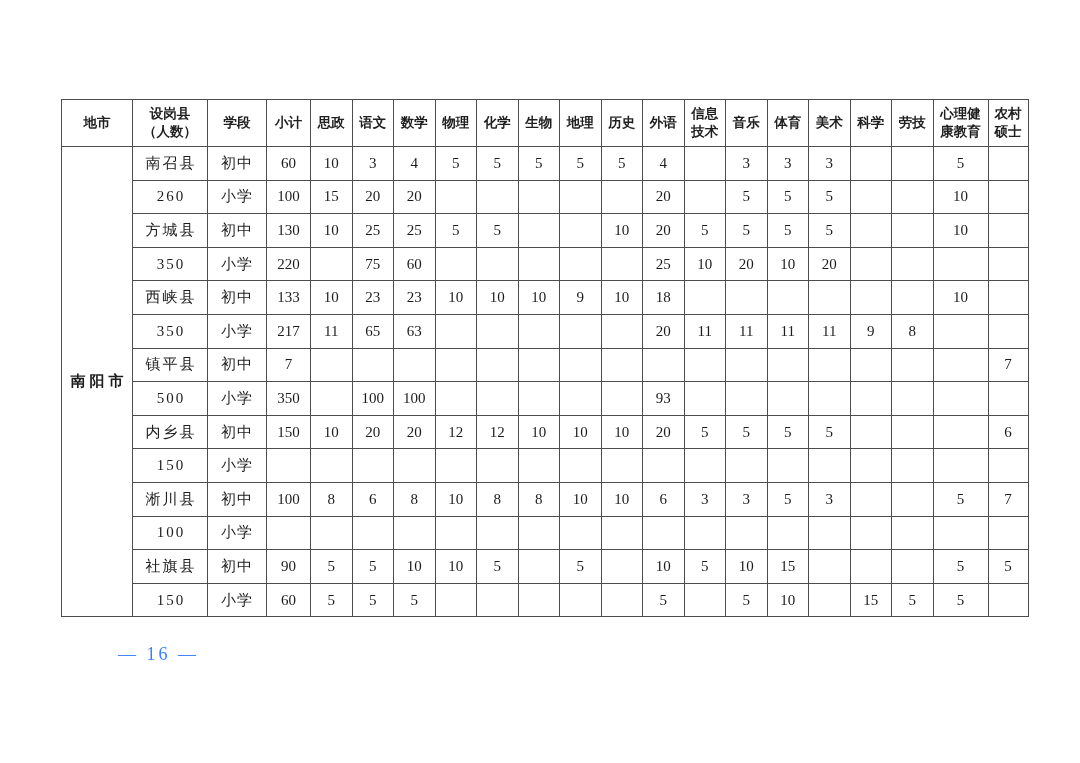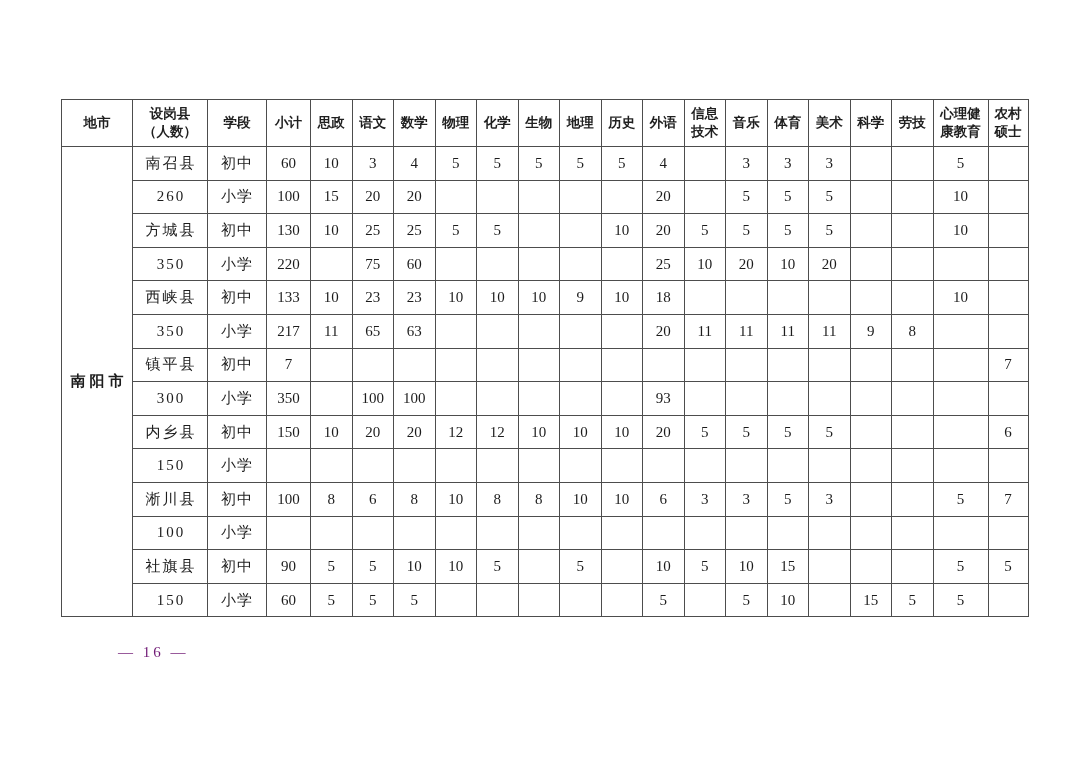--- a/index.html
+++ b/index.html
@@ -58,23 +58,23 @@
   td.stage-cell {
     font-size: 13.5px;
     letter-spacing: 1px;
   }
   td.value-cell {
     font-size: 15px;
   }
   .page-number {
     position: absolute;
     left: 118px; top: 644px;
-    font-size: 15px;
+    font-size: 18px;
     letter-spacing: 3px;
-    color: #701a75;
+    color: #3b82f6;
     font-family: "Liberation Serif", "DejaVu Serif", serif;
   }
 </style>
 </head>
 <body>
 
 <div class="page">
 
   <table class="alloc">
     <colgroup>
@@ -279,21 +279,21 @@
           <td class="value-cell"></td>
           <td class="value-cell"></td>
           <td class="value-cell"></td>
           <td class="value-cell"></td>
           <td class="value-cell"></td>
           <td class="value-cell"></td>
           <td class="value-cell"></td>
           <td class="value-cell">7</td>
         </tr>
         <tr>
-          <td class="county-cell">300</td>
+          <td class="county-cell">500</td>
           <td class="stage-cell">小学</td>
           <td class="value-cell">350</td>
           <td class="value-cell"></td>
           <td class="value-cell">100</td>
           <td class="value-cell">100</td>
           <td class="value-cell"></td>
           <td class="value-cell"></td>
           <td class="value-cell"></td>
           <td class="value-cell"></td>
           <td class="value-cell"></td>

